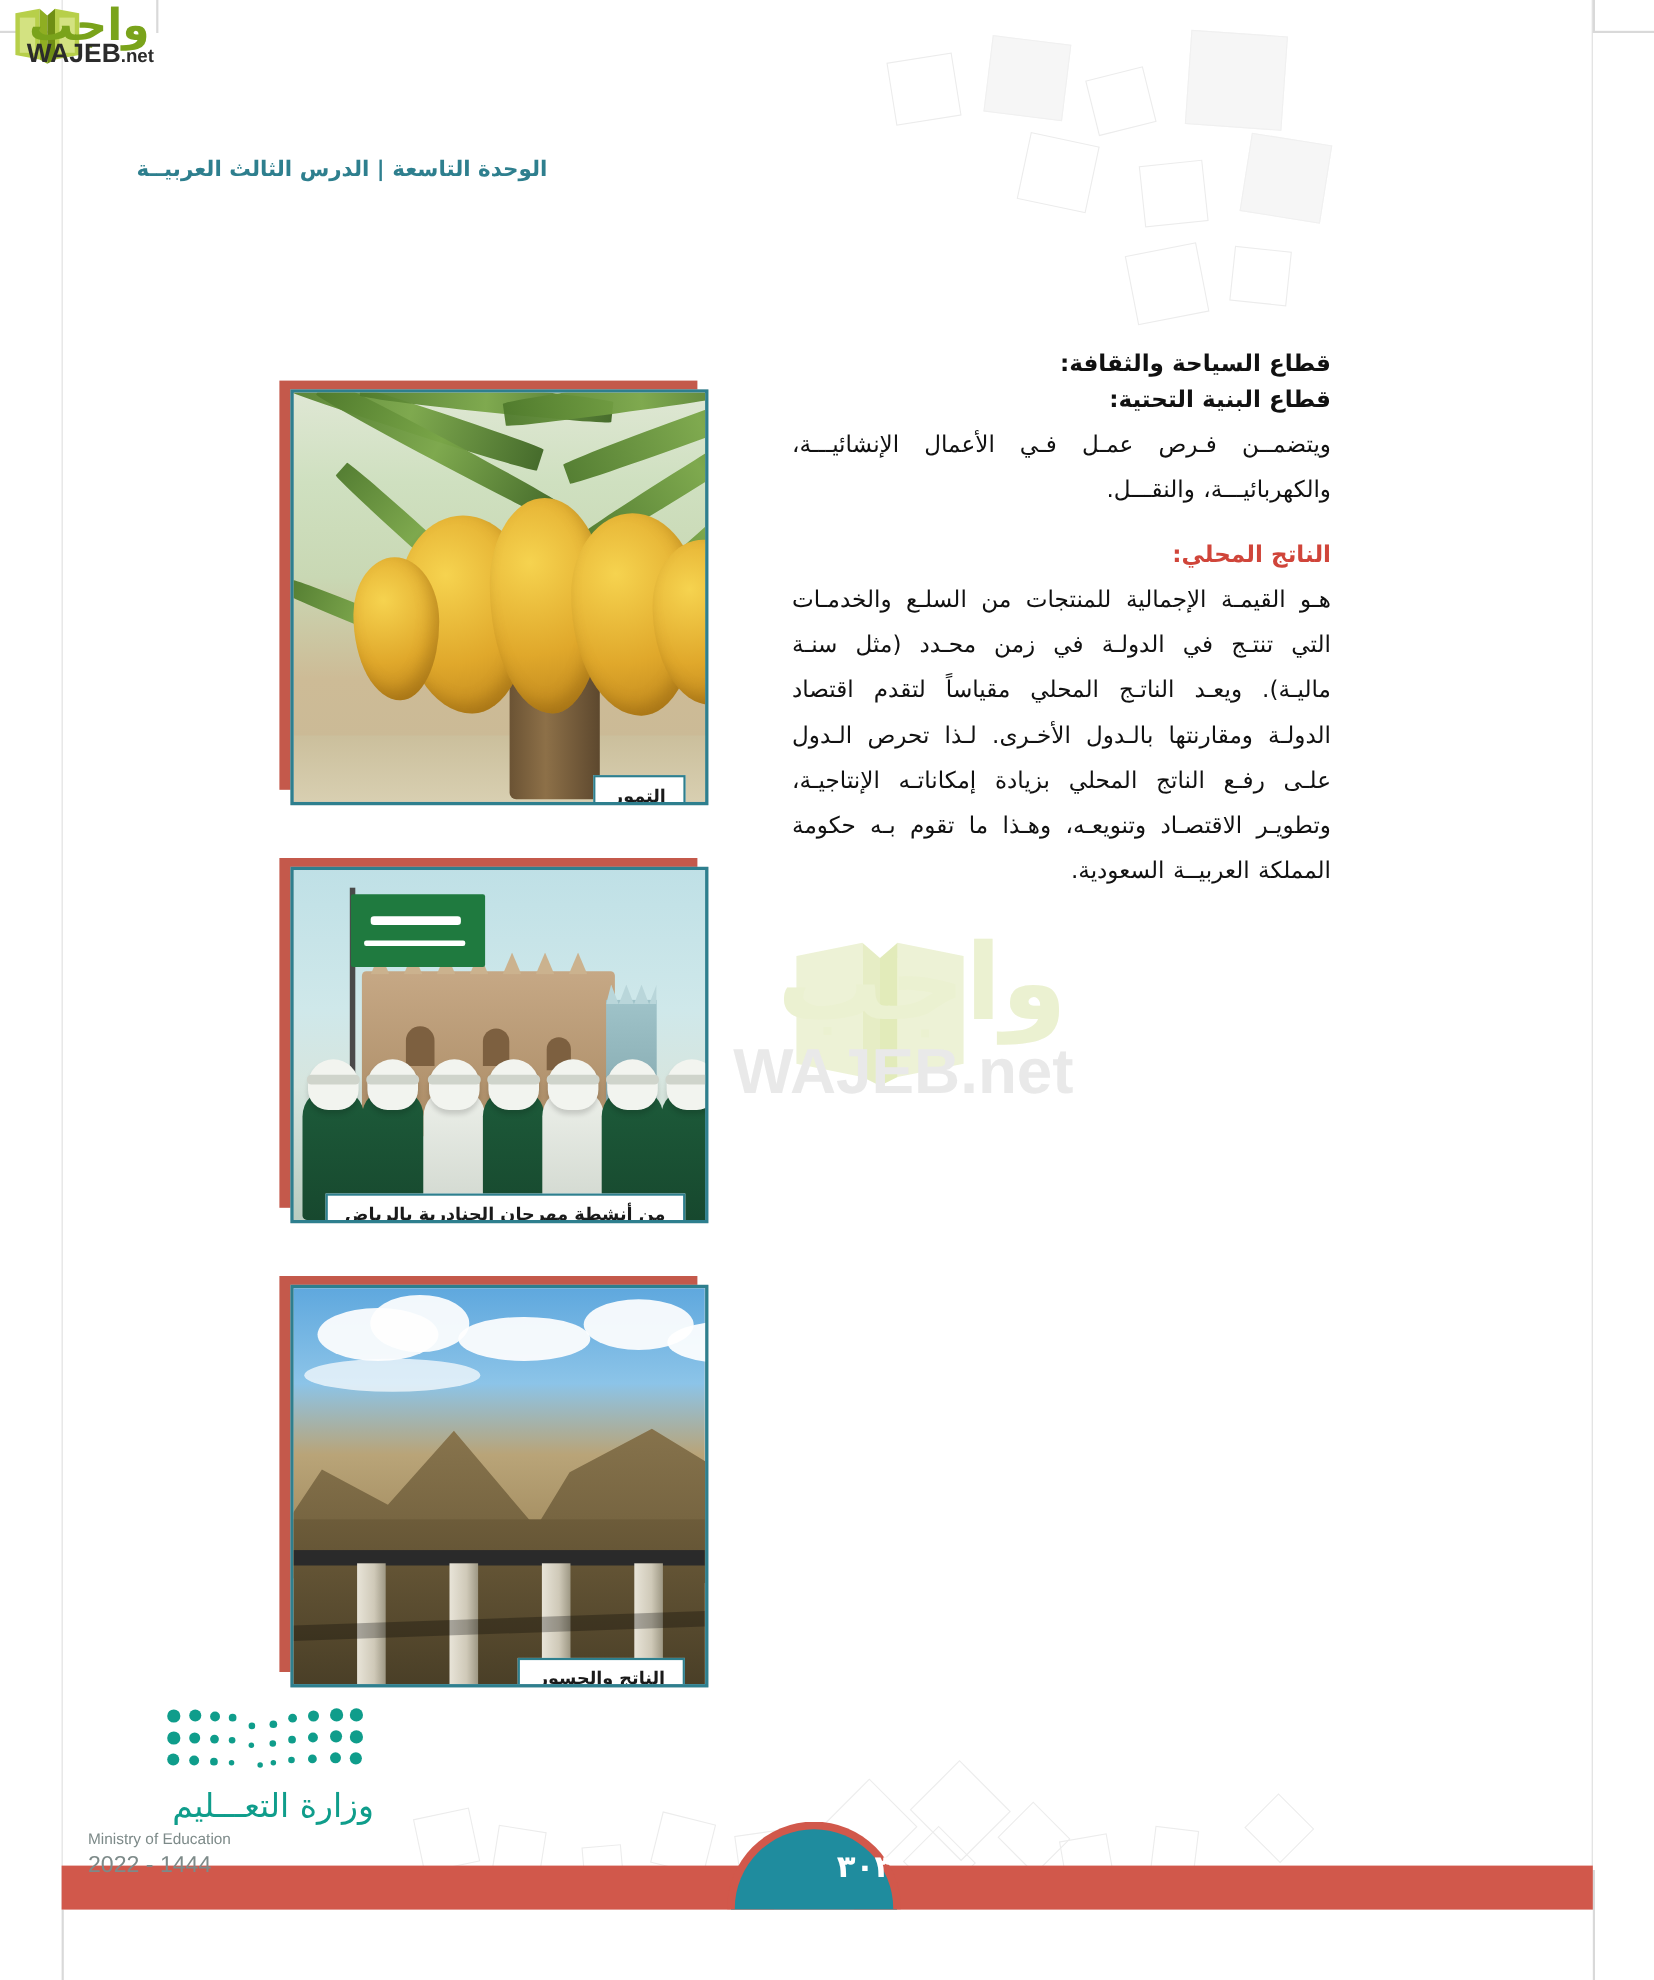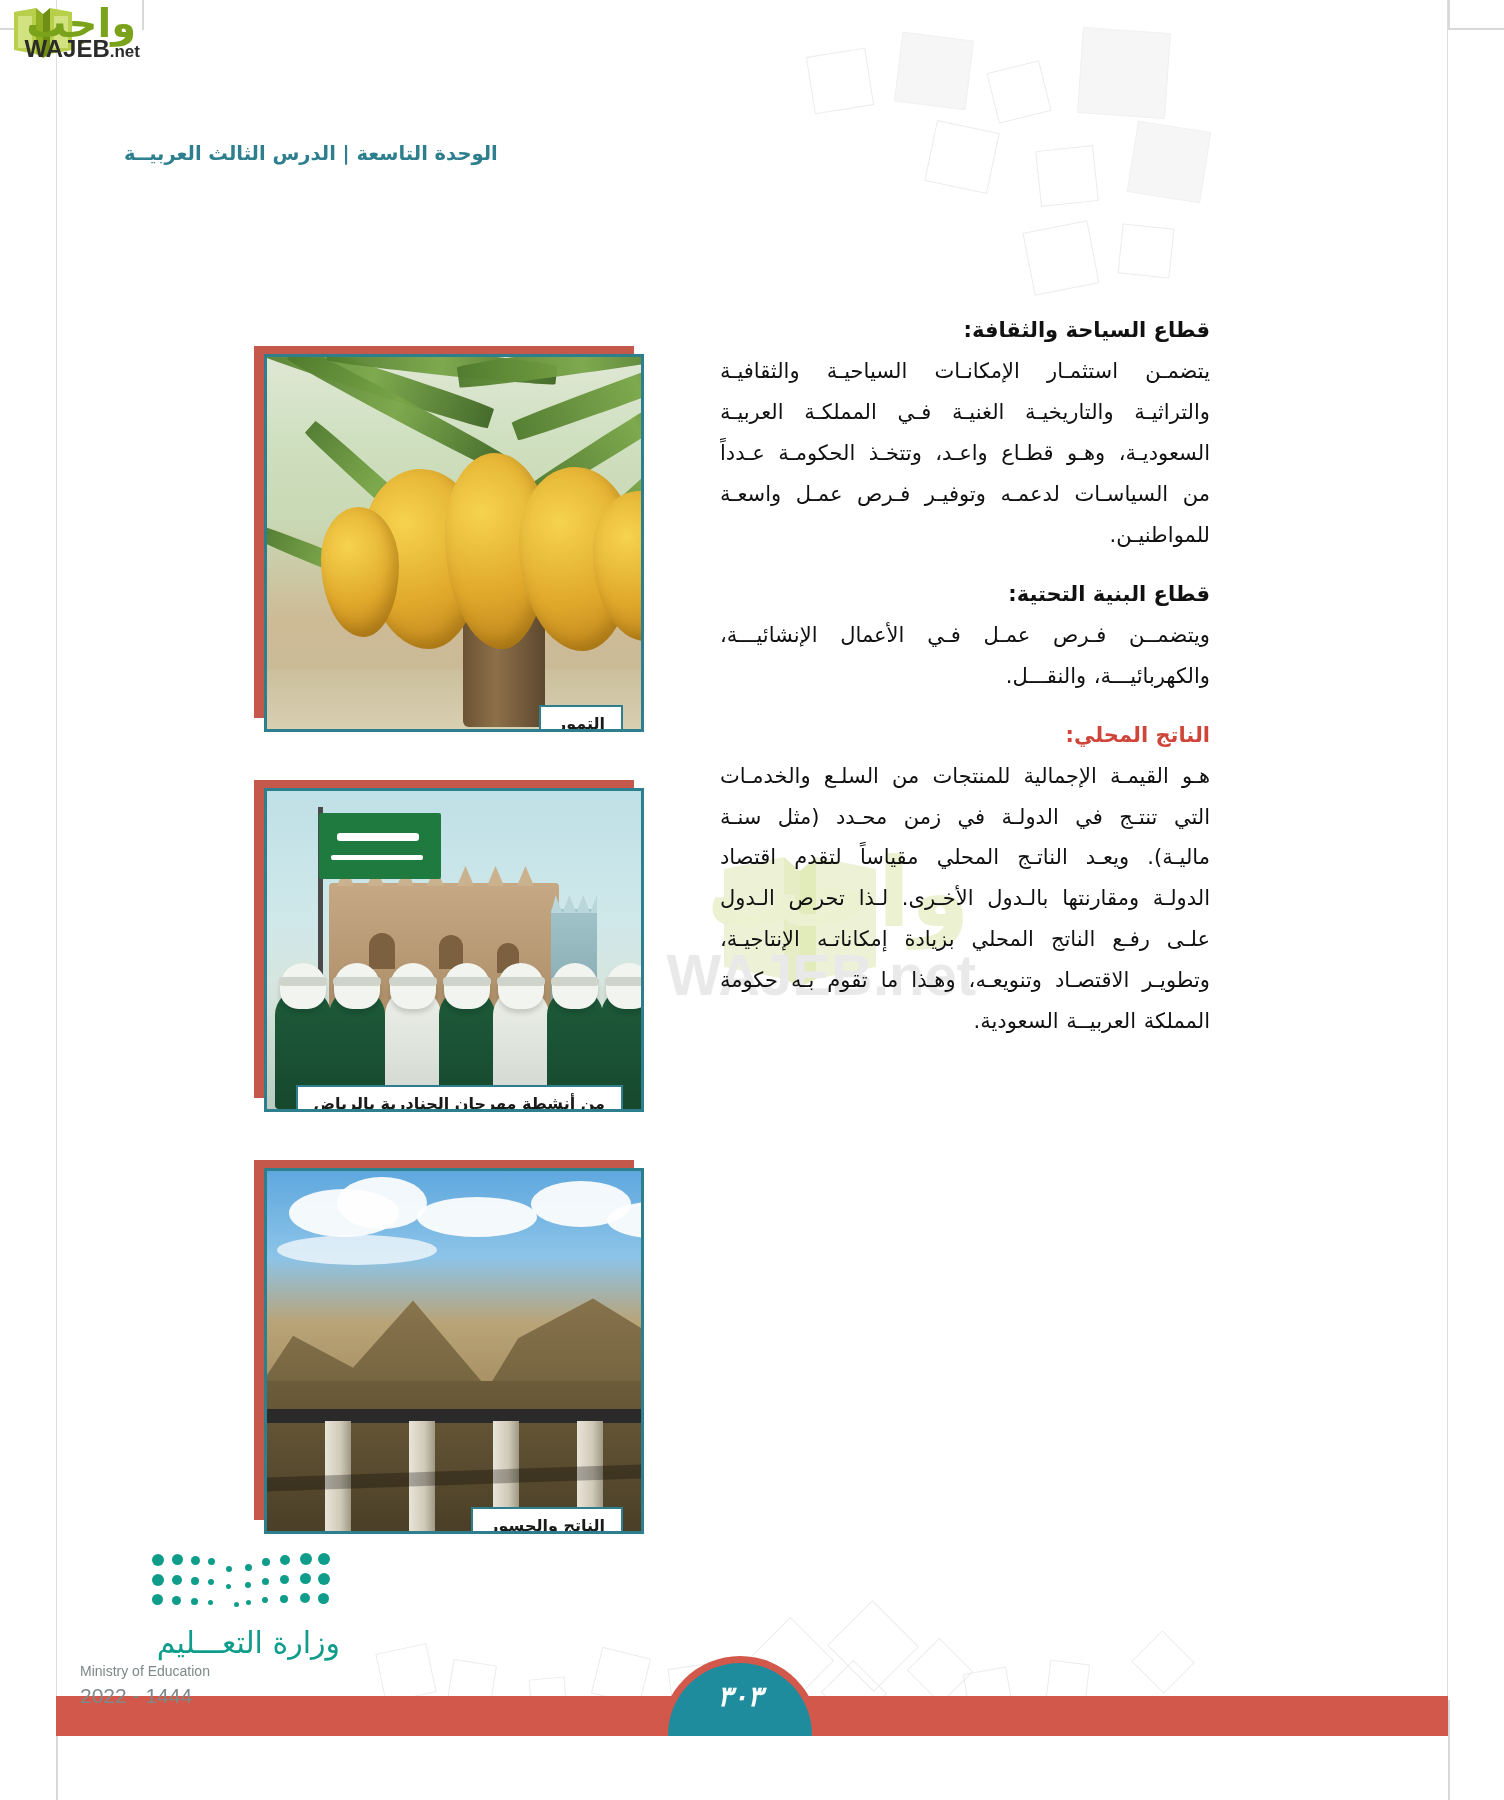--- a/index.html
+++ b/index.html
@@ -258,21 +258,21 @@
     z-index: 10;
   }
   .page-badge {
     position: absolute; left: 661px; bottom: 64px;
     width: 158px; height: 80px;
     background: #1f8c9e;
     border: 7px solid #d1584b;
     border-bottom: none;
     border-radius: 90px 90px 0 0;
     z-index: 15;
-    display: flex; align-items: center; justify-content: center; font-style: italic;
+    display: flex; align-items: center; 
   }
   .page-num {
     color: #ffffff; font-size: 28px; font-weight: bold;
     direction: rtl; padding-bottom: 6px;
     font-family: "DejaVu Sans", sans-serif;
   }
 
   
   .page-frame {
     position: absolute; left: 56px; top: 0;
@@ -463,21 +463,20 @@
       <path d="M64 6 L80 20 L80 136 L64 128 Z" fill="#e2ebbc"></path>
       <path d="M156 18 L96 6 L96 128 L156 116 Z" fill="#eaf0cf"></path>
       <path d="M96 6 L80 20 L80 136 L96 128 Z" fill="#dde8ae"></path>
     </svg>
     <div class="wm-text-ar">واجب</div>
     <div class="wm-text-net"><span>WAJEB</span><span>.net</span></div>
   </div>
 
   <div class="textcol" style="z-index:5;">
     <div class="h-sub">قطاع السياحة والثقافة:</div>
-    <div class="para">يتضمـن استثمـار الإمكانـات السياحيـة والثقافيـة والتراثيـة والتاريخيـة الغنيـة فـي المملكـة العربيـة السعوديـة، وهـو قطـاع واعـد، وتتخـذ الحكومـة عـدداً من السياسـات لدعمـه وتوفيـر فـرص عمـل واسعـة للمواطنيـن.</div>
 
     <div class="h-sub">قطاع البنية التحتية:</div>
     <div class="para">ويتضمــن فـرص عمـل فـي الأعمال الإنشائيـــة، والكهربائيـــة، والنقـــل.</div>
 
     <div class="h-sub red">الناتج المحلي:</div>
     <div class="para">هـو القيمـة الإجمالية للمنتجات من السلـع والخدمـات التي تنتـج في الدولـة في زمن محـدد (مثل سنـة ماليـة). ويعـد الناتـج المحلي مقياساً لتقدم اقتصاد الدولـة ومقارنتها بالـدول الأخـرى. لـذا تحرص الـدول علـى رفـع الناتج المحلي بزيادة إمكاناتـه الإنتاجيـة، وتطويـر الاقتصـاد وتنويعـه، وهـذا ما تقوم بـه حكومة المملكة العربيــة السعودية.</div>
   </div>
 
   <div class="moe-logo">
     <div class="moe-dots">

